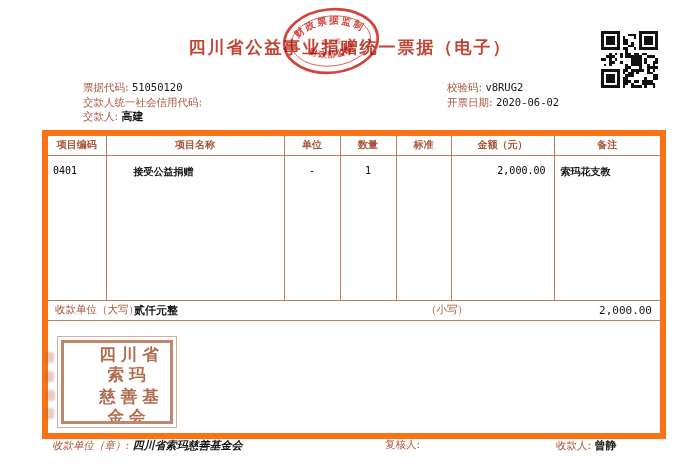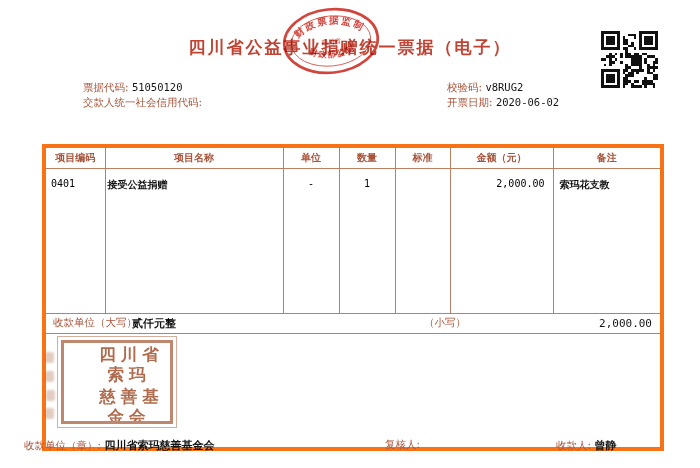--- a/index.html
+++ b/index.html
@@ -23,27 +23,27 @@
   .info { position: absolute; top: 80px; font-size: 10.5px; line-height: 14.6px; }
   .info.left  { left: 47px; margin-left: 36px; }
   .info.right { left: 447px; }
   .lbl { color: #a8543a; font-family: "DejaVu Serif", serif; }
   .num { font-family: "DejaVu Sans Mono", monospace; color: #141414; }
   .cn  { font-family: "DejaVu Sans", sans-serif; font-weight: bold; color: #141414; }
 
   
   table.grid { position: absolute; left: 42px; top: 130px; width: 618px;
                table-layout: fixed; border-collapse: collapse;
-               border: 4px solid #f97316; margin-top: 14px; }
+               border: 6px solid #f97316; }
   table.grid th, table.grid td { border: 1px solid #bb8062; }
   tr.hrow th { height: 22px; font-size: 10px; font-weight: bold; color: #a8543a;
                text-align: center; font-family: "DejaVu Serif", serif; }
   tr.brow td { height: 145px; vertical-align: top; padding-top: 9px; font-size: 10px; }
   td.c-code   { padding-left: 5px;  font-family: "DejaVu Sans Mono", monospace; }
-  td.c-name   { padding-left: 2px; }
+  td.c-name   { padding-left: 27px; }
   td.c-center { text-align: center; font-family: "DejaVu Sans Mono", monospace; }
   td.c-amt    { text-align: right; padding-right: 8px; font-family: "DejaVu Sans Mono", monospace; }
   td.c-note   { padding-left: 6px; }
   tr.trow td { height: 20px; position: relative; font-size: 10.5px; }
   .t-abs { position: absolute; top: 50%; transform: translateY(-50%); white-space: nowrap; }
   .t-caplabel { left: 7px; }
   .t-capval { left: 86px; font-size: 11px; }
   .t-smalllabel { left: 378px; }
   .t-smallval { right: 8px; font-size: 11px; font-family: "DejaVu Sans Mono", monospace; color:#141414; }
   tr.srow td { height: 116px; }
@@ -55,21 +55,21 @@
   .seal-inner { width: 100%; height: 100%; border: 3px solid rgba(169,96,63,.82);
                 text-align: center; color: #a9603f; overflow: hidden; }
   .seal-r1, .seal-r2 { font-family: "DejaVu Sans", sans-serif; font-weight: bold;
                        font-size: 16.5px; letter-spacing: 5px; line-height: 20px;
                        margin-top: 2px; text-indent: 5px; padding-left: 24px; }
   .smudge { position: absolute; width: 9px; height: 11px; border-radius: 2px;
             background: rgba(169,96,63,.32); filter: blur(1px); }
 
   
   .footer-item { position: absolute; top: 438px; font-size: 10.5px; white-space: nowrap; }
-  .f-payee    { left: 24px; }
+  .f-payee    { left: 52px; font-style: italic; }
   .f-reviewer { left: 385px; }
   .f-cashier  { left: 548px; margin-left: 8px; }
   .footer-item .cn { font-size: 11px; }
 </style>
 </head>
 <body>
 
 <div id="page">
 
   <div class="title">四川省公益事业捐赠统一票据（电子）</div>
@@ -227,20 +227,24 @@
 
   <div class="info left">
     <div>
       <span class="lbl">票据代码:</span>
       <span class="num">51050120</span>
     </div>
     <div>
       <span class="lbl">交款人统一社会信用代码:</span>
       <span class="num"></span>
     </div>
+    <div>
+      <span class="lbl">交款人:</span>
+      <span class="cn" style="font-size:11px">高建</span>
+    </div>
   </div>
 
   <div class="info right">
     <div>
       <span class="lbl">校验码:</span>
       <span class="num">v8RUG2</span>
     </div>
     <div>
       <span class="lbl">开票日期:</span>
       <span class="num">2020-06-02</span>

